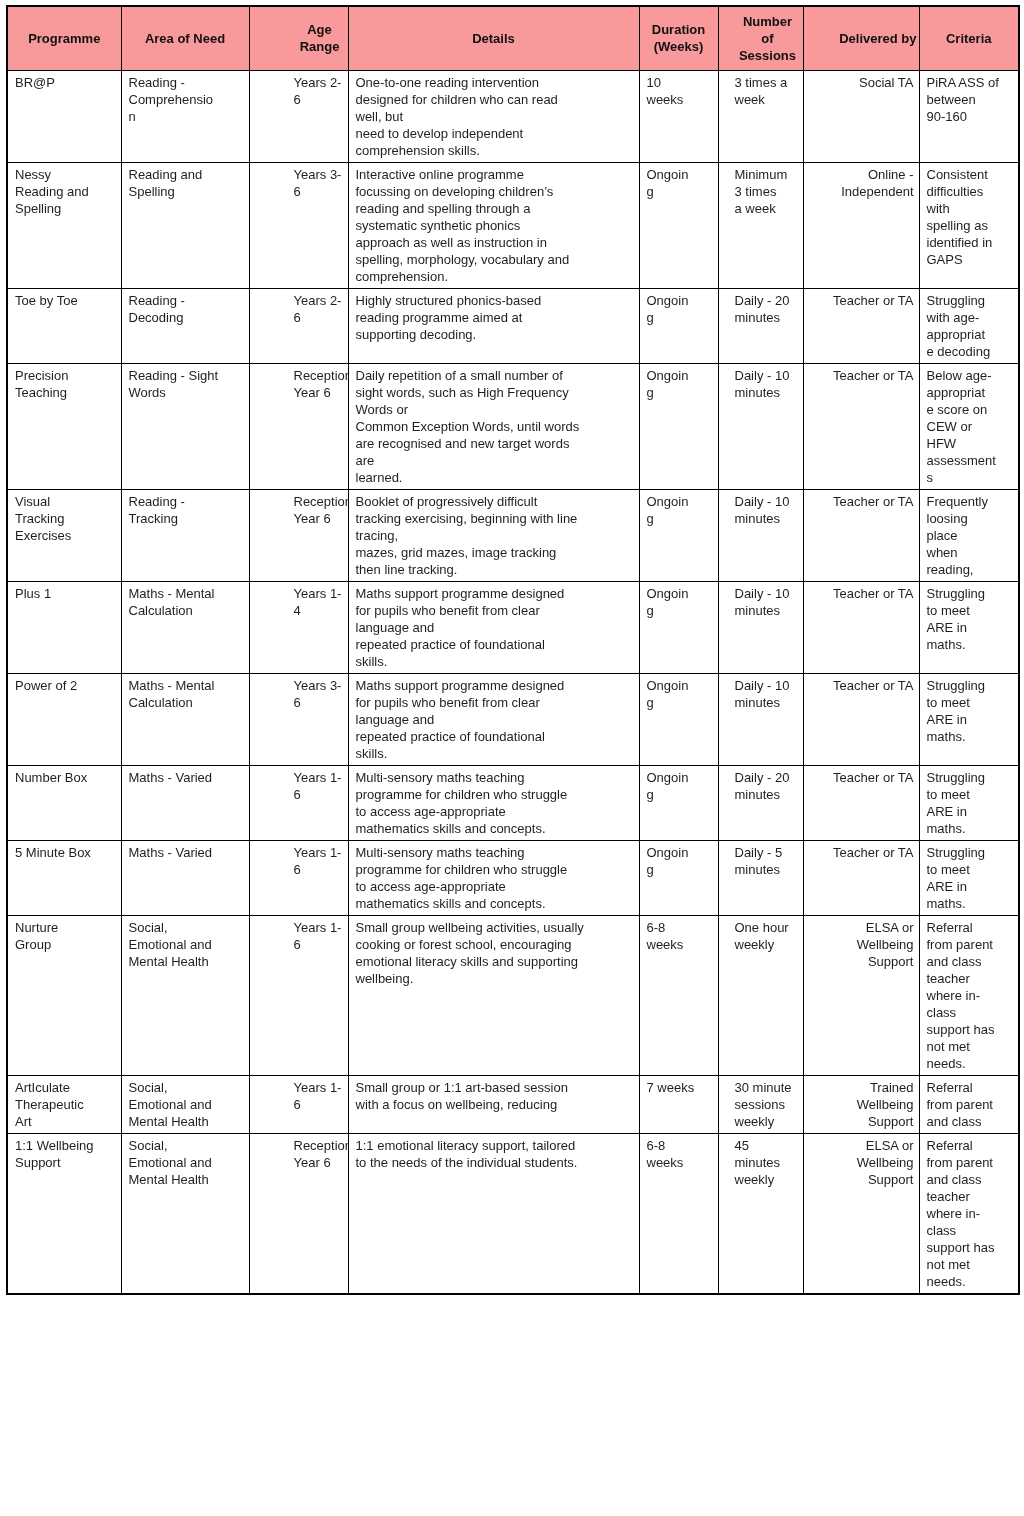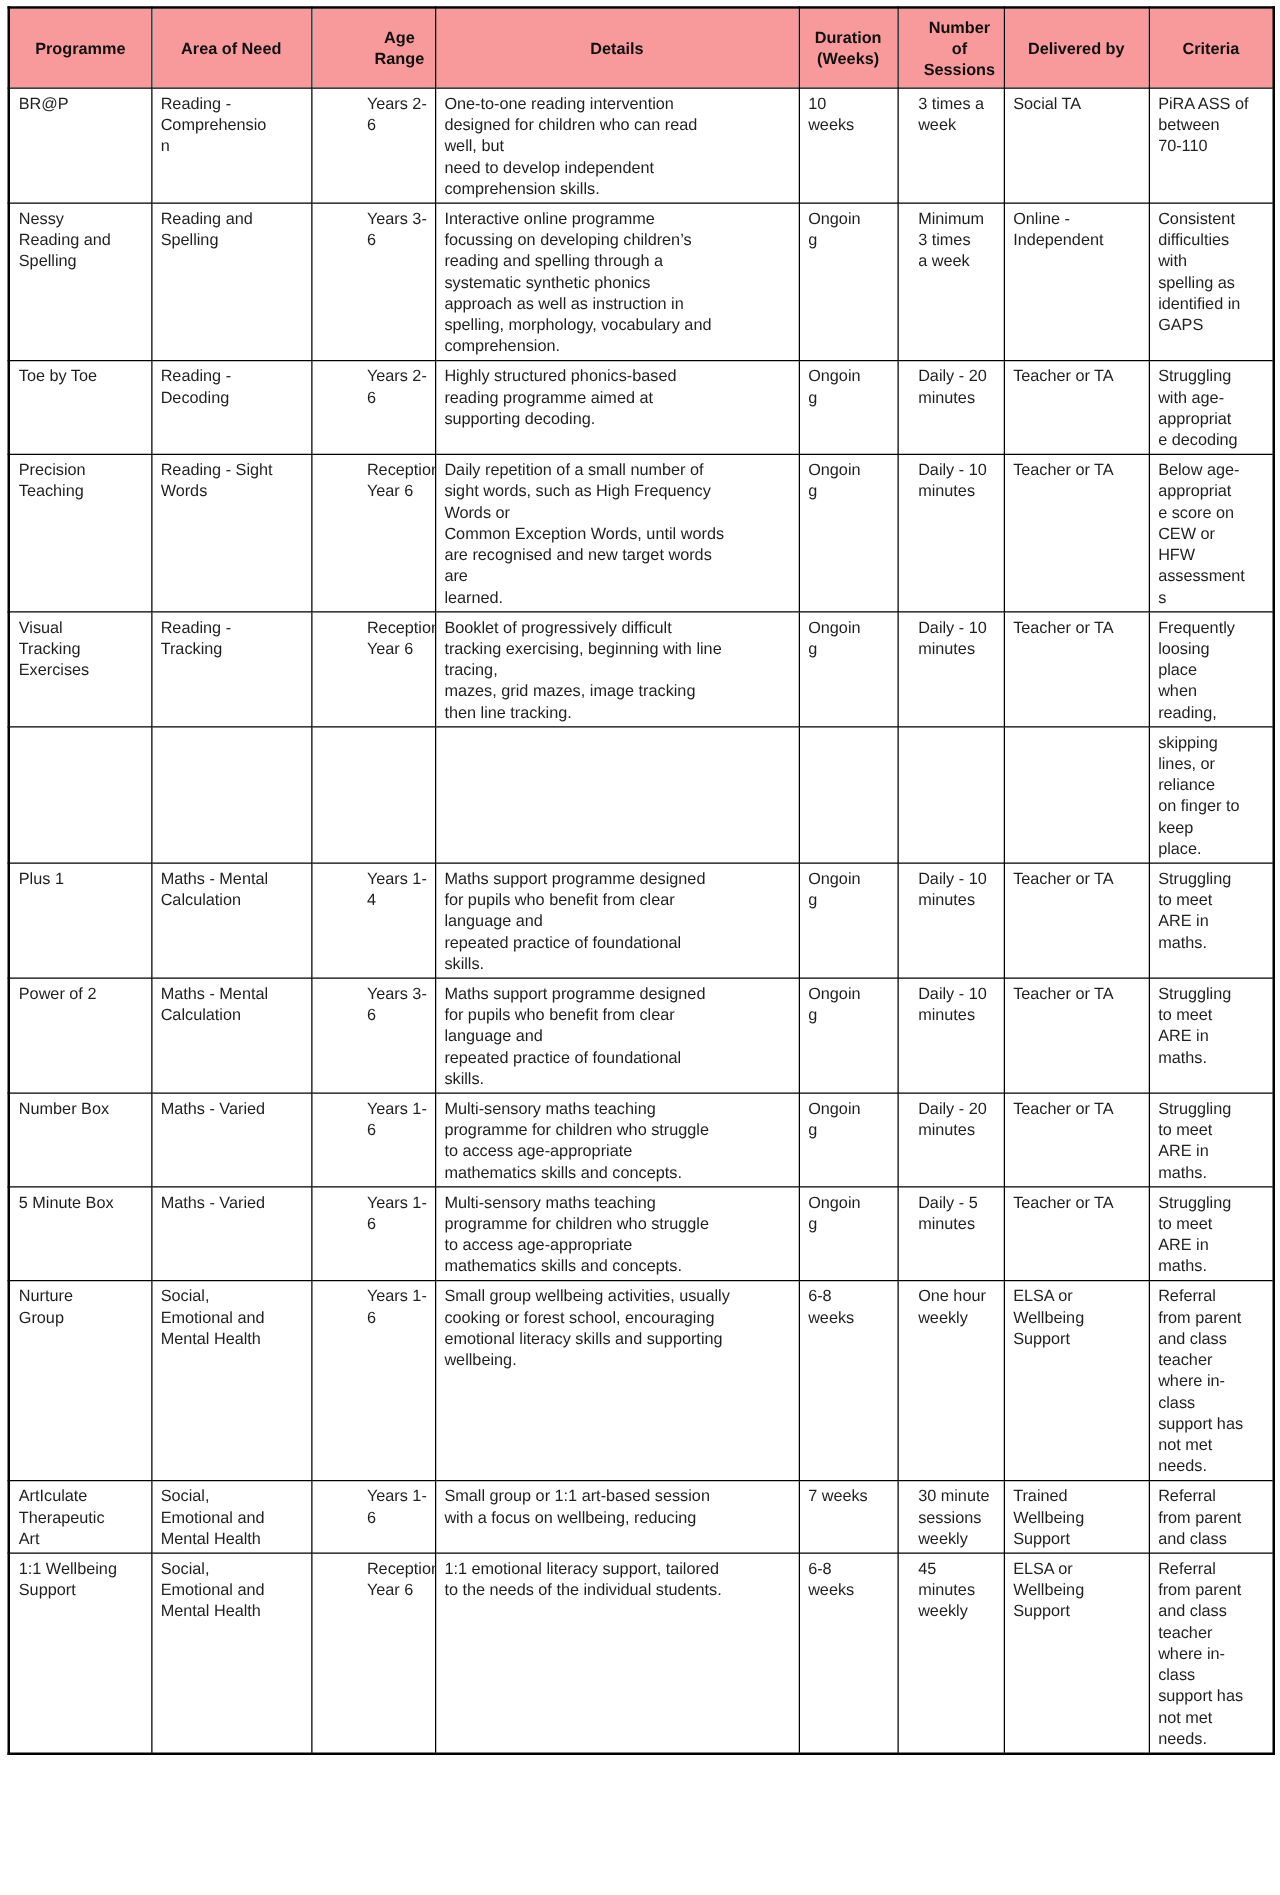--- a/index.html
+++ b/index.html
@@ -43,21 +43,21 @@
     padding: 3px 5px 3px 7px;
     background: #ffffff;
   }
   
   .col-programme    { width: 114px; }
   .col-area_of_need { width: 128px; }
   .col-age_range    { width: 99px; padding-left: 44px;  }
   .col-details      { width: 291px; }
   .col-duration     { width: 79px;  }
   .col-sessions     { width: 85px; padding-left: 16px;  }
-  .col-delivered_by { width: 116px; }
+  .col-delivered_by { width: 116px; text-align: right; }
   .col-criteria     { width: 100px; }
 </style>
 </head>
 <body>
 
 <div class="page">
   <table class="interventions">
     <thead>
       <tr>
           <th class="col-programme">Programme</th>
@@ -85,21 +85,21 @@
 well, but
 need to develop independent
 comprehension skills.</td>
           <td class="col-duration">10
 weeks</td>
           <td class="col-sessions">3 times a
 week</td>
           <td class="col-delivered_by">Social TA</td>
           <td class="col-criteria">PiRA ASS of
 between
-70-110</td>
+90-160</td>
         </tr>
         <tr>
           <td class="col-programme">Nessy
 Reading and
 Spelling</td>
           <td class="col-area_of_need">Reading and
 Spelling</td>
           <td class="col-age_range">Years 3-6</td>
           <td class="col-details">Interactive online programme
 focussing on developing children’s
@@ -183,35 +183,20 @@
           <td class="col-duration">Ongoin
 g</td>
           <td class="col-sessions">Daily - 10
 minutes</td>
           <td class="col-delivered_by">Teacher or TA</td>
           <td class="col-criteria">Frequently
 loosing
 place
 when
 reading,</td>
-        </tr>
-        <tr>
-          <td class="col-programme"></td>
-          <td class="col-area_of_need"></td>
-          <td class="col-age_range"></td>
-          <td class="col-details"></td>
-          <td class="col-duration"></td>
-          <td class="col-sessions"></td>
-          <td class="col-delivered_by"></td>
-          <td class="col-criteria">skipping
-lines, or
-reliance
-on finger to
-keep
-place.</td>
         </tr>
         <tr>
           <td class="col-programme">Plus 1</td>
           <td class="col-area_of_need">Maths - Mental
 Calculation</td>
           <td class="col-age_range">Years 1-4</td>
           <td class="col-details">Maths support programme designed
 for pupils who benefit from clear
 language and
 repeated practice of foundational

